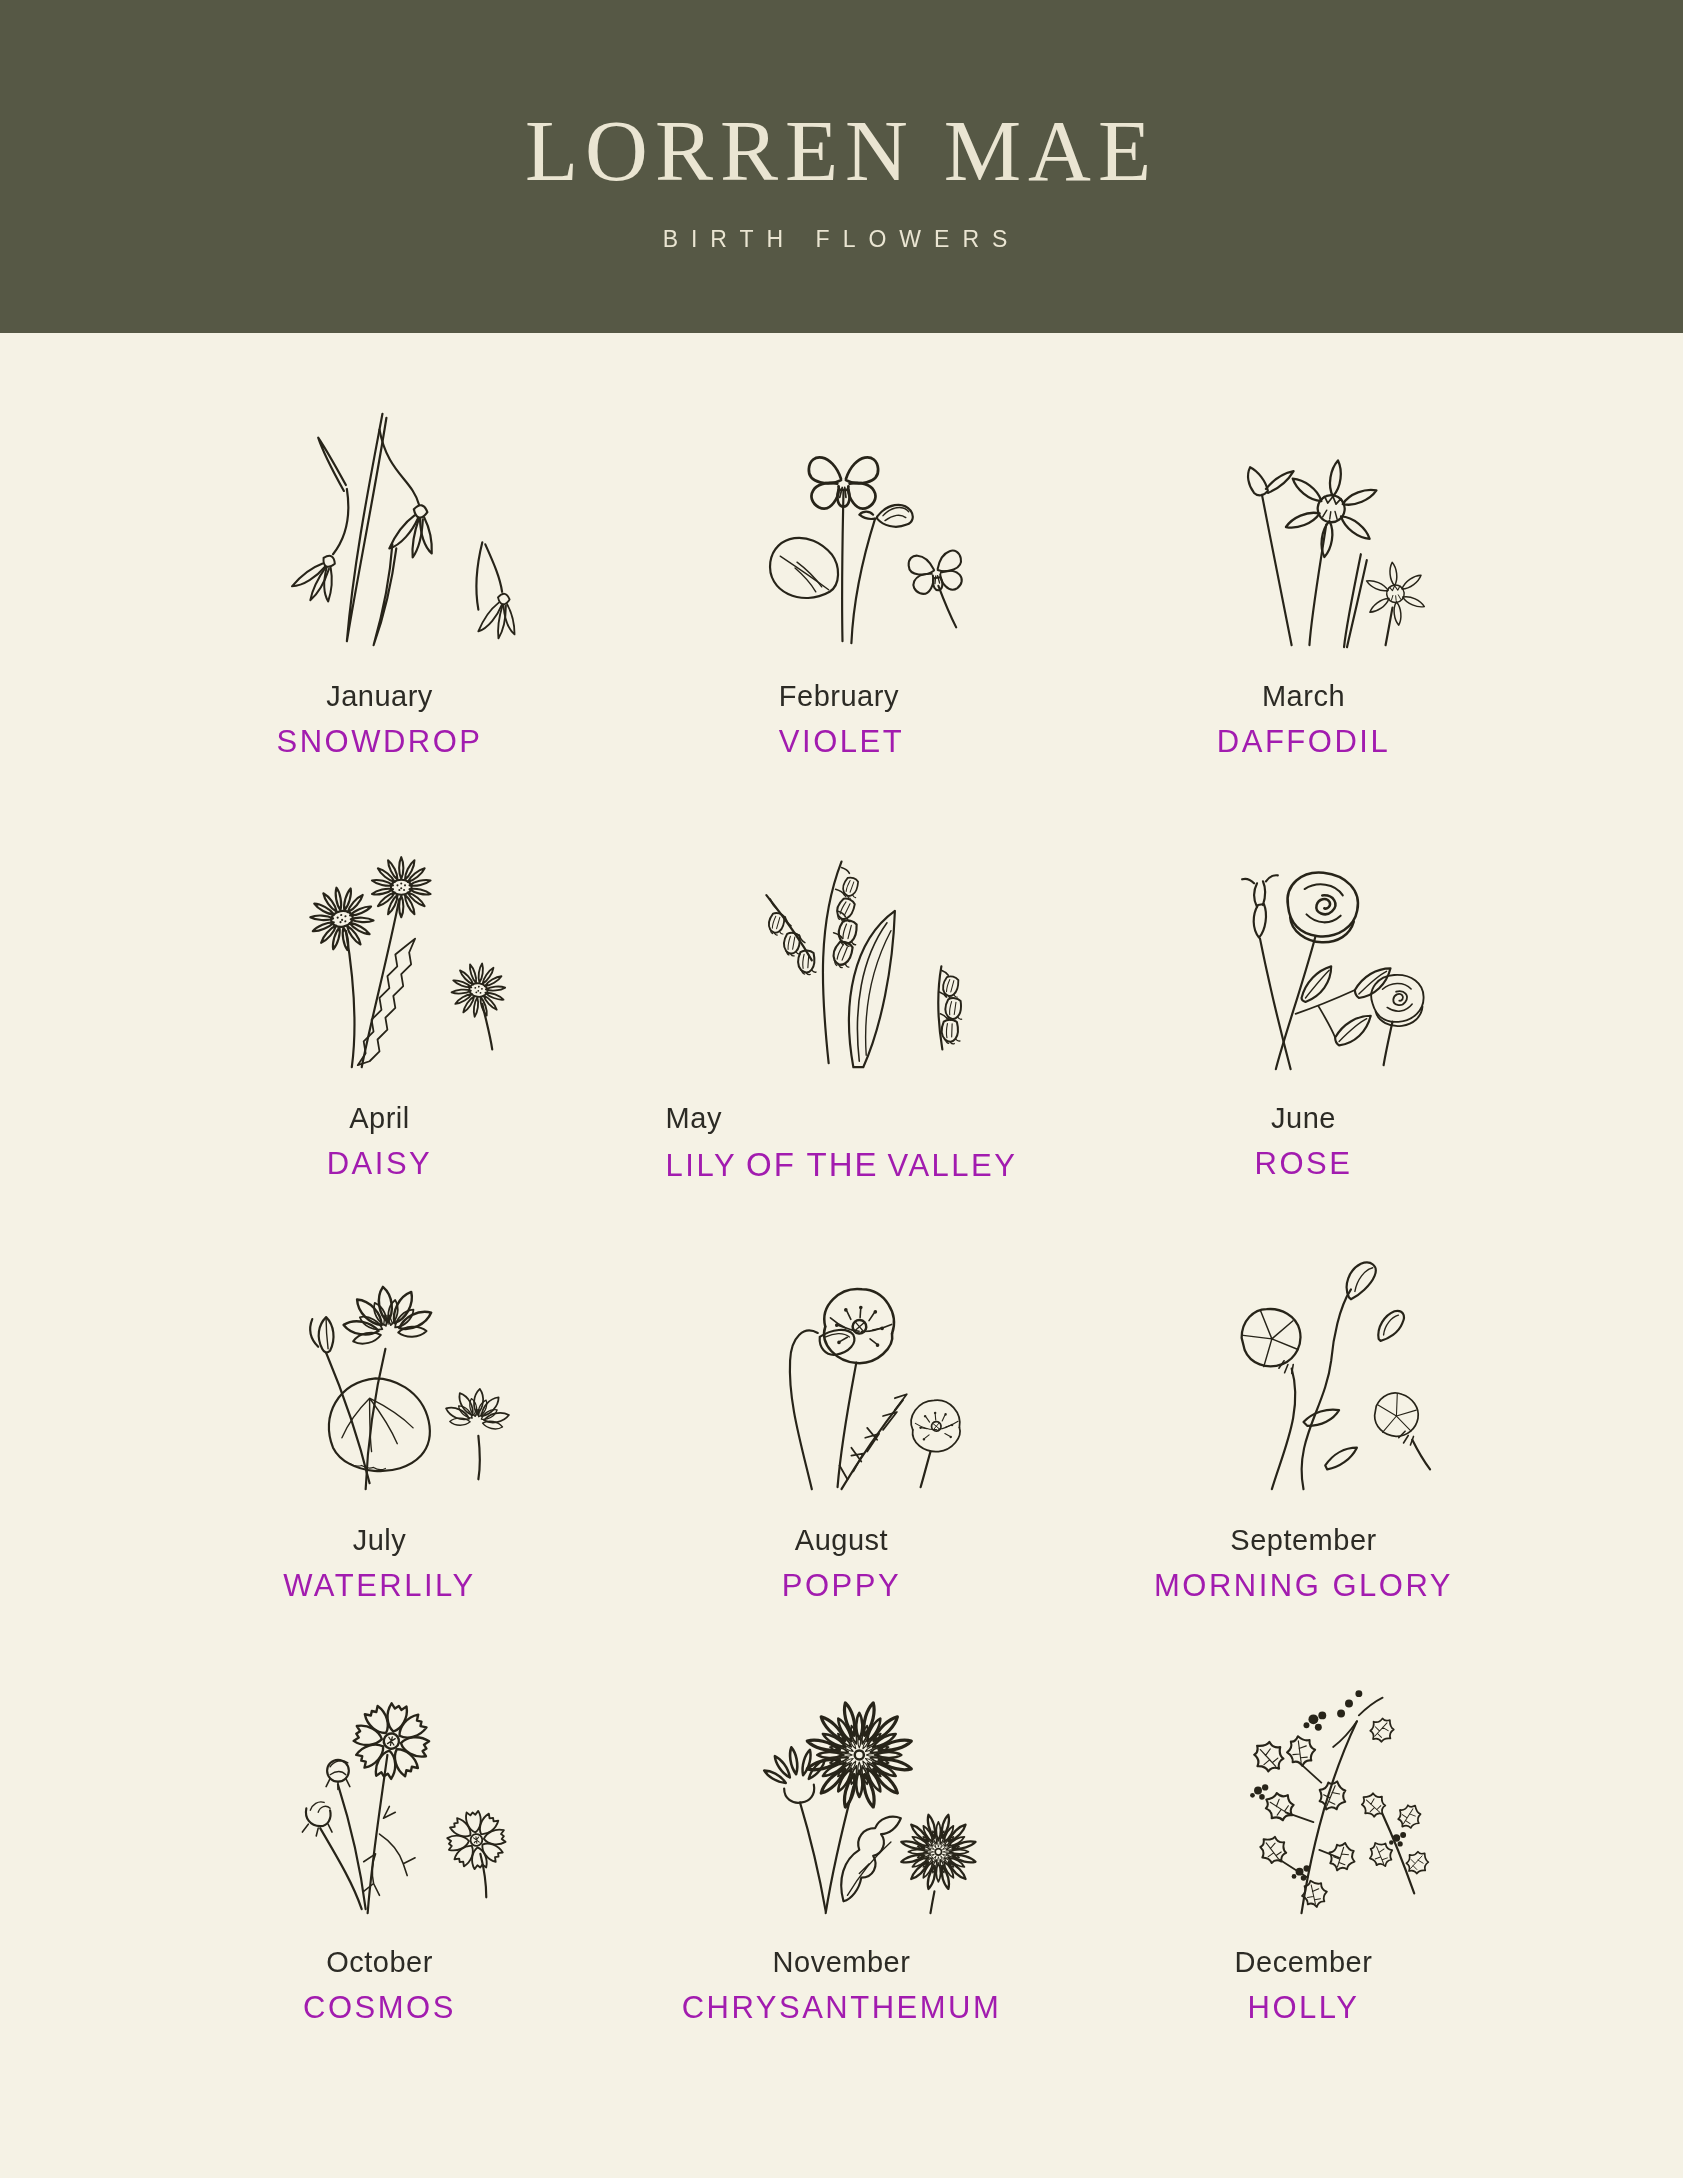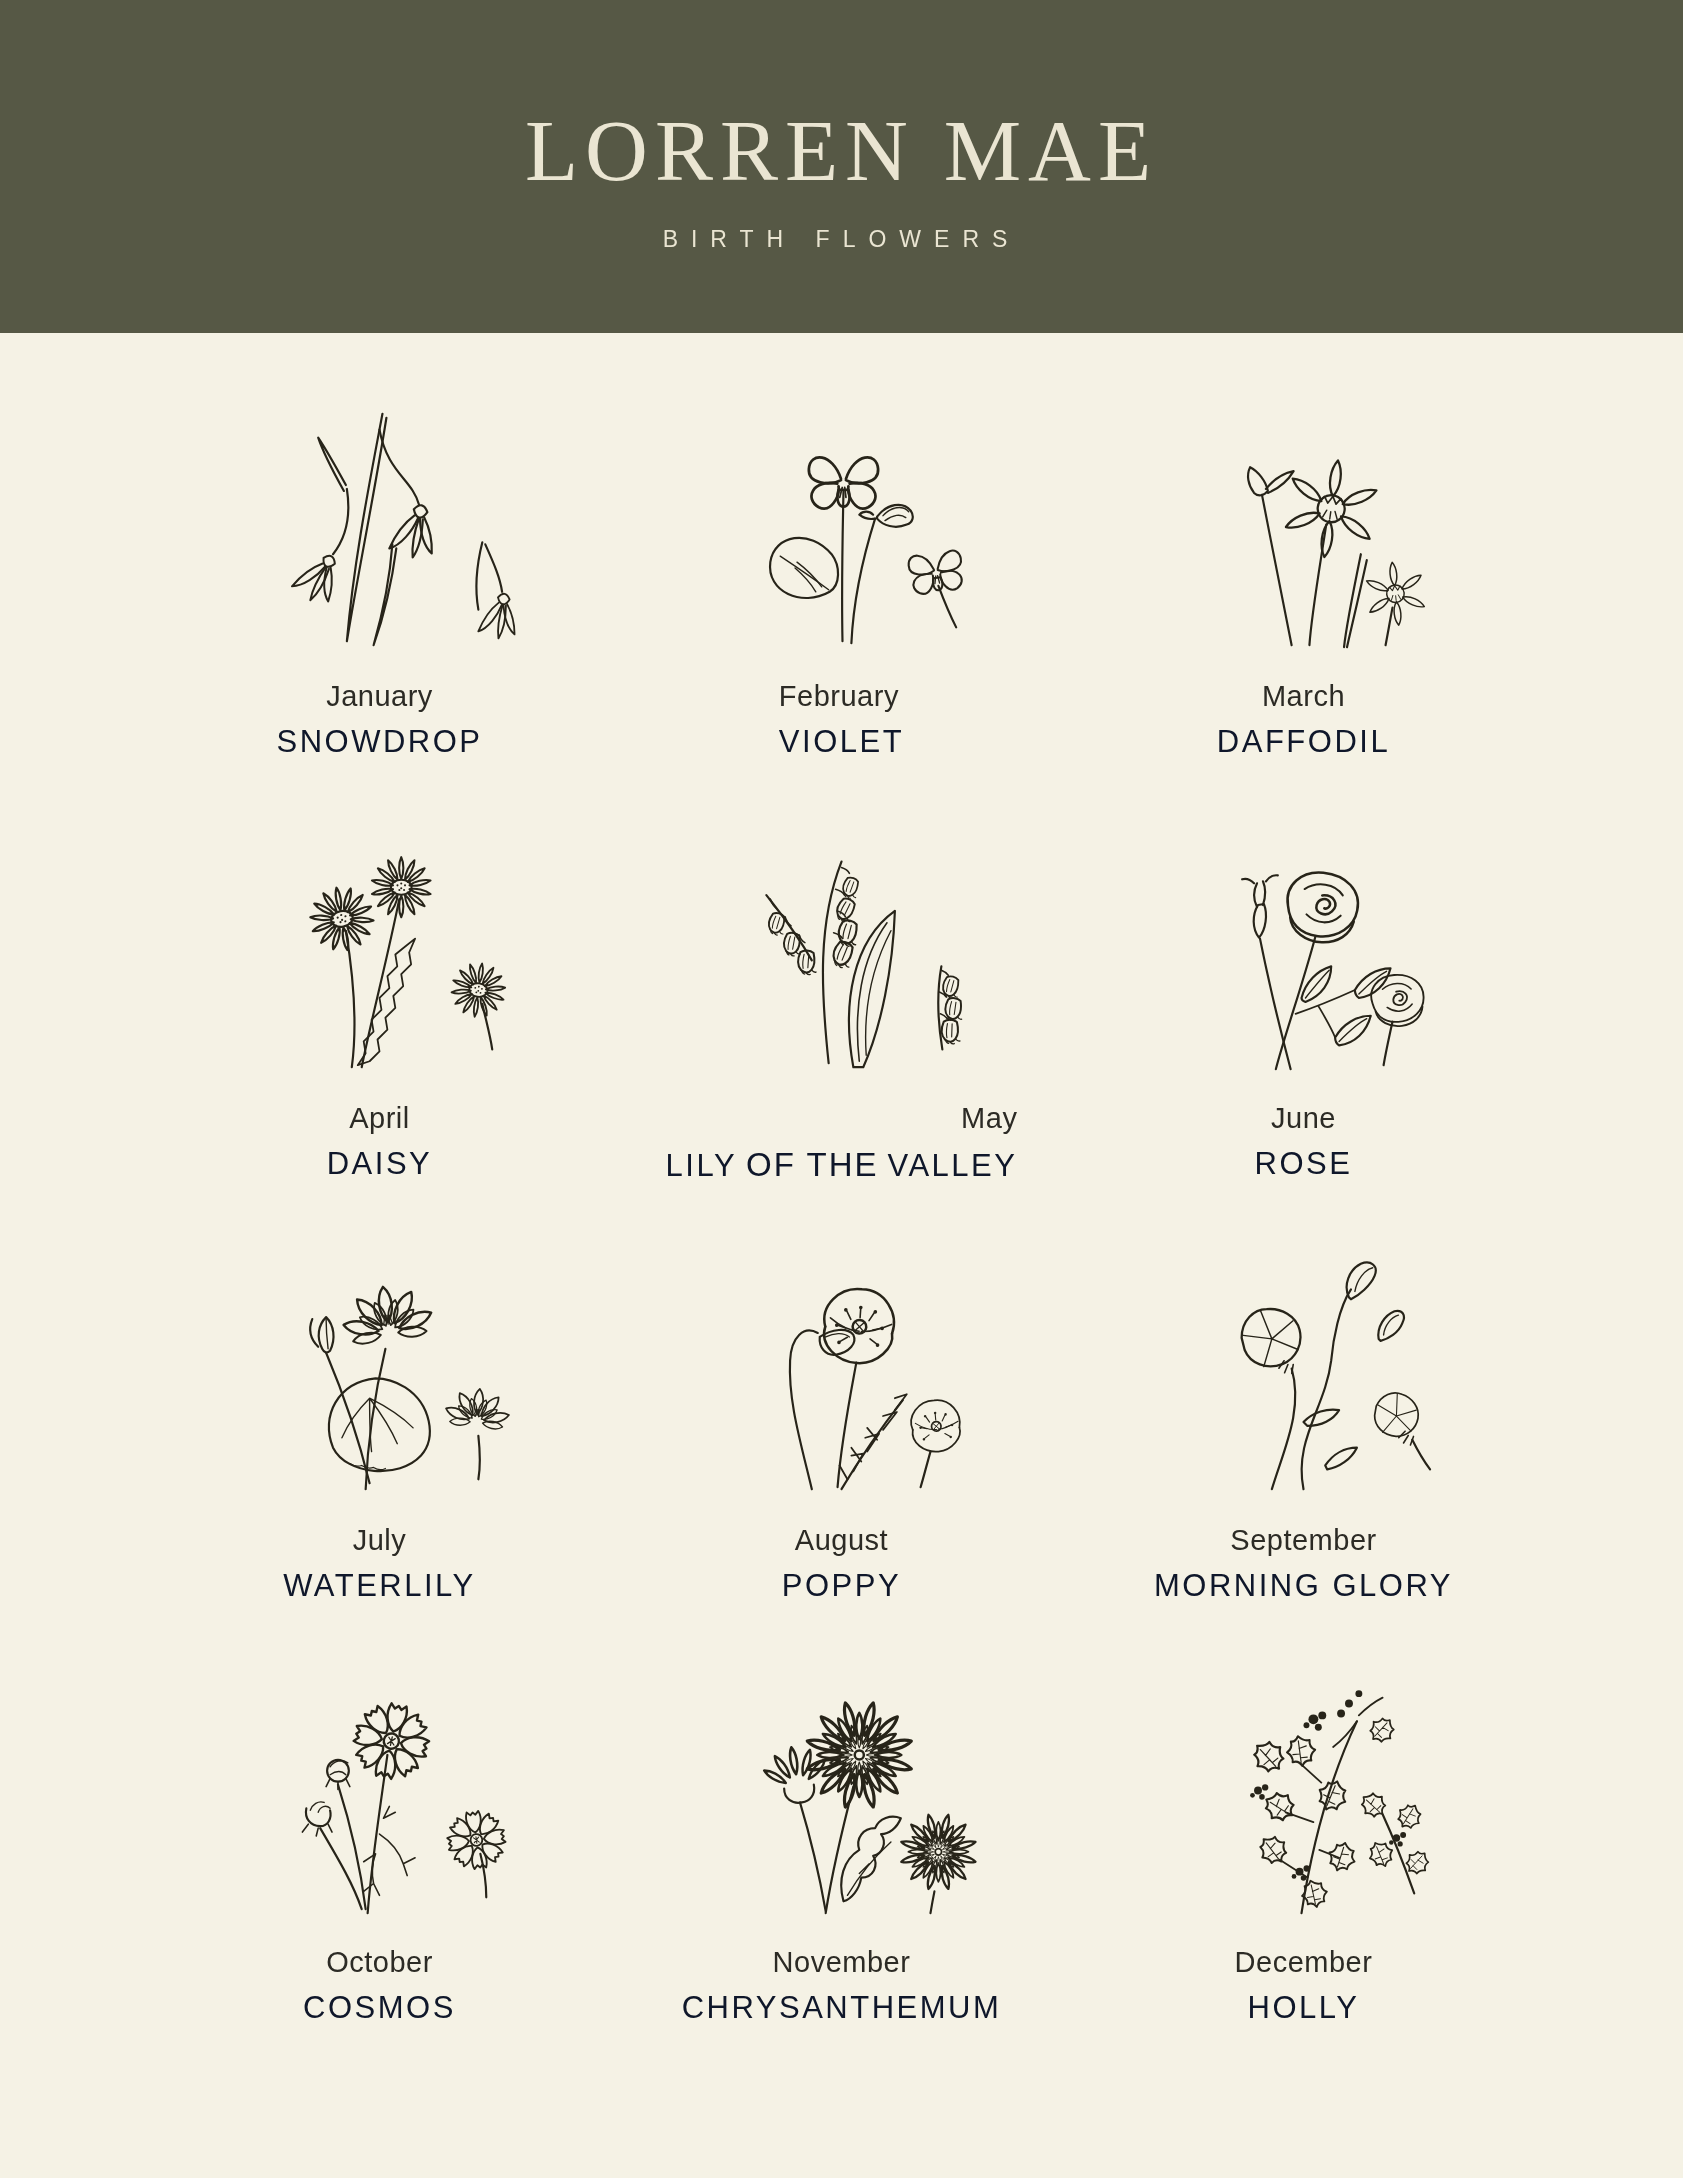--- a/index.html
+++ b/index.html
@@ -53,21 +53,21 @@
   .art svg .t14{stroke-width:1.4}
   .art svg .t16{stroke-width:1.6}
   .art svg .t18{stroke-width:1.8}
   .art svg .fill,.art svg .fill *{fill:var(--ink);stroke:none;}
   .month{
     margin-top:20px;font-size:29px;line-height:1.1;
     color:#2c2b25;letter-spacing:0.5px;
   }
   .flower{
     margin-top:12px;font-size:31px;line-height:1.1;
-    color:#0f172a;letter-spacing:2.5px;white-space:nowrap;
+    color:#a21caf;letter-spacing:2.5px;white-space:nowrap;
   }
   .flower .of-the{font-size:33px;letter-spacing:2px;margin:0 9px;}
 </style>
 </head>
 <body>
 
 <div class="page">
 
   <div class="header">
     <div class="title">LORREN MAE</div>
@@ -242,21 +242,21 @@
           <path d="M162,250 C150,185 162,122 204,92 C202,150 190,210 172,250 Z"></path>
           <path class="t16" d="M168,244 C162,190 170,140 196,104"></path>
           <path class="t14" d="M175,238 C172,192 180,150 200,112"></path>
           <path d="M252,232 C247,202 246,176 251,148"></path>
           <path class="t16" d="M251,152 q5,2 7,5 M249,174 q5,2 7,5 M250,196 q5,2 7,5"></path>
           <use href="#lv-b" transform="translate(262,162) rotate(15) scale(0.85)"></use>
           <use href="#lv-b" transform="translate(264,184) rotate(8) scale(0.9)"></use>
           <use href="#lv-b" transform="translate(260,206) rotate(2) scale(0.95)"></use>
         </svg>
       </div>
-      <figcaption style="text-align:right">
+      <figcaption style="text-align:left">
         <div class="month">May</div>
         <div class="flower"><span>LILY</span><span class="of-the">OF THE</span><span>VALLEY</span></div>
       </figcaption>
     </figure>
 
     <figure class="cell" style="margin:0">
       <div class="art">
         <svg viewBox="0 0 300 266">
           <defs>
             <g id="rs-b">

